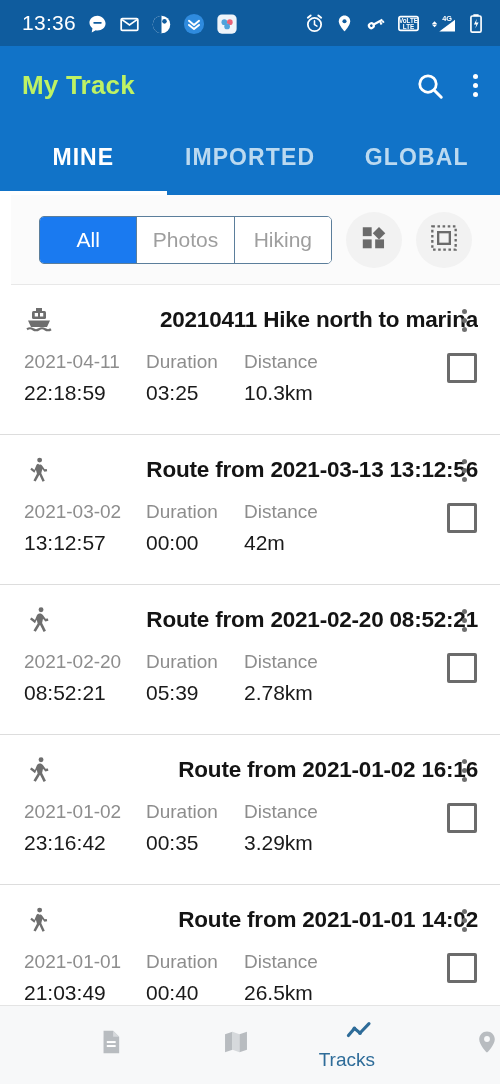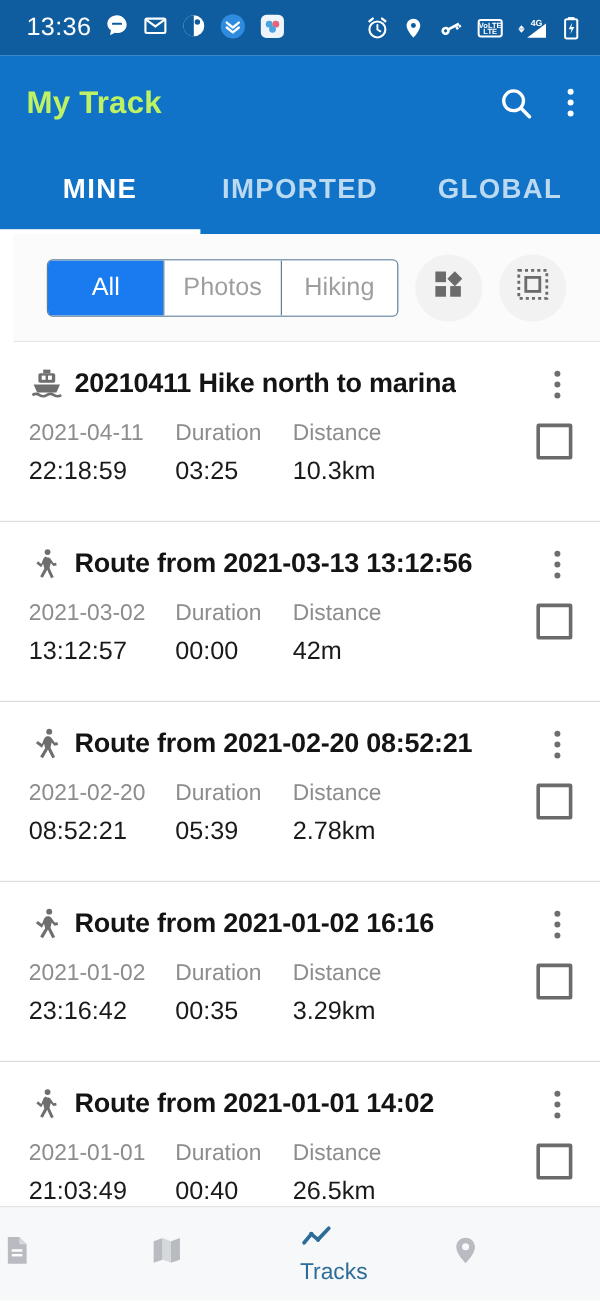--- a/index.html
+++ b/index.html
@@ -11,21 +11,21 @@
   }
   .phone { width: 500px; height: 1084px; display: flex; flex-direction: column; position: relative; }
 
   
   .statusbar {
     height: 46px; background: #0F5C9E; color: #ffffff;
     display: flex; align-items: center; padding: 0 12px 0 22px;
     flex: 0 0 46px;
   }
   .clock { font-size: 21px; font-weight: 500; letter-spacing: .3px; }
-  .sb-left { display: flex; align-items: flex-start; gap: 9px; }
+  .sb-left { display: flex; align-items: flex-end; gap: 9px; }
   .sb-left .sbi { margin-left: 2px; }
   .sb-spacer { flex: 1; }
   .sb-right { display: flex; align-items: flex-end; gap: 10px; padding-right: 4px; }
   .sbi { display: inline-flex; align-items: center; justify-content: center; }
 
   
   .appbar {
     background: #1173C8; color: #bef264; flex: 0 0 null;
     height: 79px; display: flex; align-items: center; padding: 0 22px;
   }
@@ -74,21 +74,21 @@
     flex: 0 0 56px;
   }
 
   
   .list { flex: 1; overflow: hidden; background: #fff; }
   .track-row {
     position: relative; height: 150px; padding: 14px 0 0 0;
     border-bottom: 1px solid #dddddd; background: #fff;
   }
   .track-row:last-child { border-bottom: none; }
-  .tr-title-line { display: flex; align-items: center; padding: 0 22px 0 24px; height: 42px; }
+  .tr-title-line { display: flex; align-items: center; padding: 0 22px 0 24px; height: 42px; justify-content: space-between; }
   .tr-icon { flex: 0 0 38px; display: flex; align-items: center; justify-content: flex-start; }
   .tr-title {
     font-size: 22.5px; font-weight: 700; color: #141414;
     white-space: nowrap; overflow: hidden; letter-spacing: -.2px;
   }
   .tr-meta { display: flex; padding: 6px 0 0 24px; }
   .meta-col { display: flex; flex-direction: column; }
   .meta-col.c1 { width: 122px; }
   .meta-col.c2 { width: 98px; }
   .meta-col.c3 { width: 140px; }
@@ -104,21 +104,21 @@
     width: 30px; height: 30px; border: 3px solid #6b6b6b; border-radius: 2px;
     background: #fff; cursor: pointer;
   }
 
   
   .bottomnav {
     flex: 0 0 79px; height: 79px; background: #f7f8f9;
     display: flex; align-items: center; border-top: 1px solid #e4e4e4;
   }
   .nav-item {
-    flex: 1; display: flex; flex-direction: column; align-items: flex-start;
+    flex: 1; display: flex; flex-direction: column; align-items: flex-end;
     justify-content: center; gap: 2px; cursor: pointer; height: 100%;
   }
   .nav-label { font-size: 19px; color: #2E6C99; }
   .dots { display: flex; flex-direction: column; gap: 4px; align-items: center; }
   .dots i { width: 5px; height: 5px; background: #fff; border-radius: 50%; display: block; }
   .dots.dark i { background: #6e6e6e; }
 </style>
 </head>
 <body>
 

